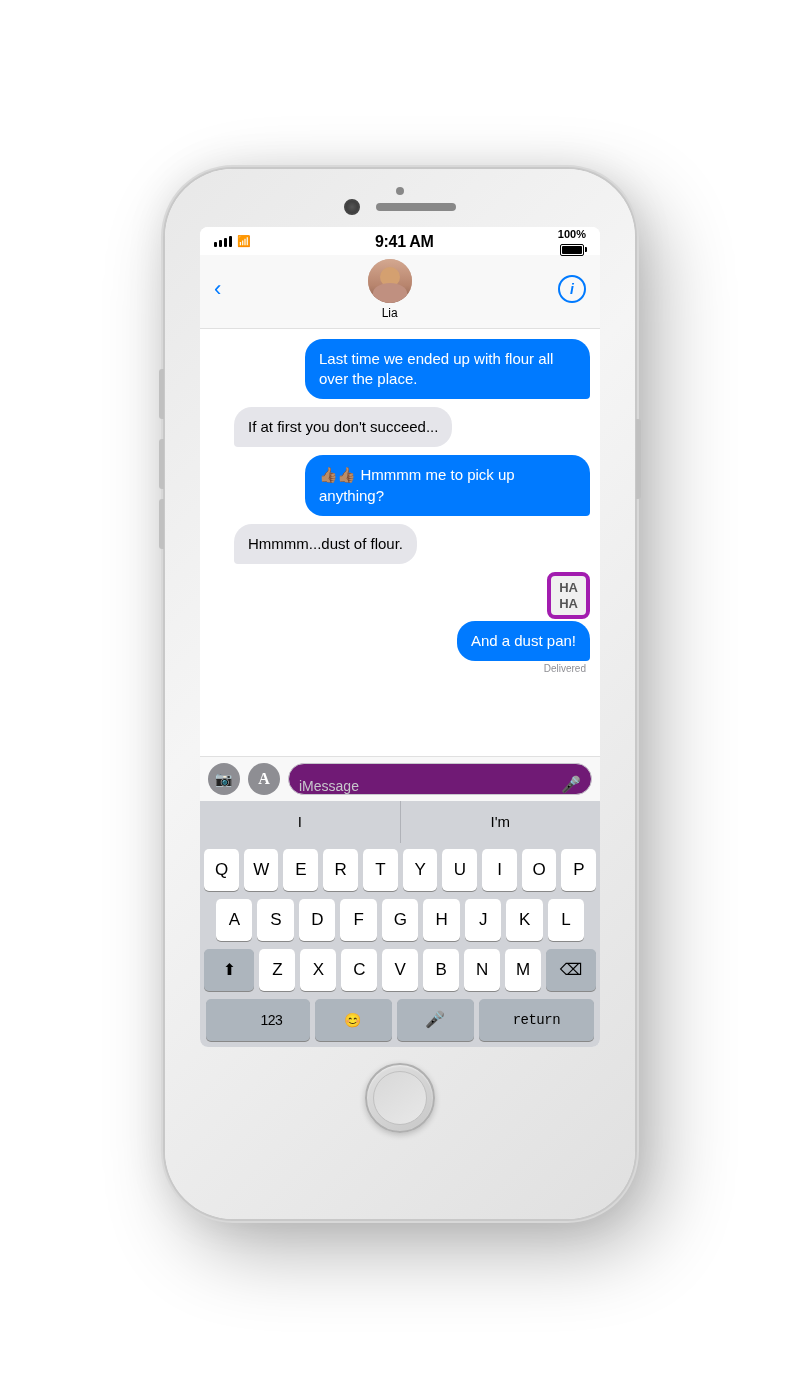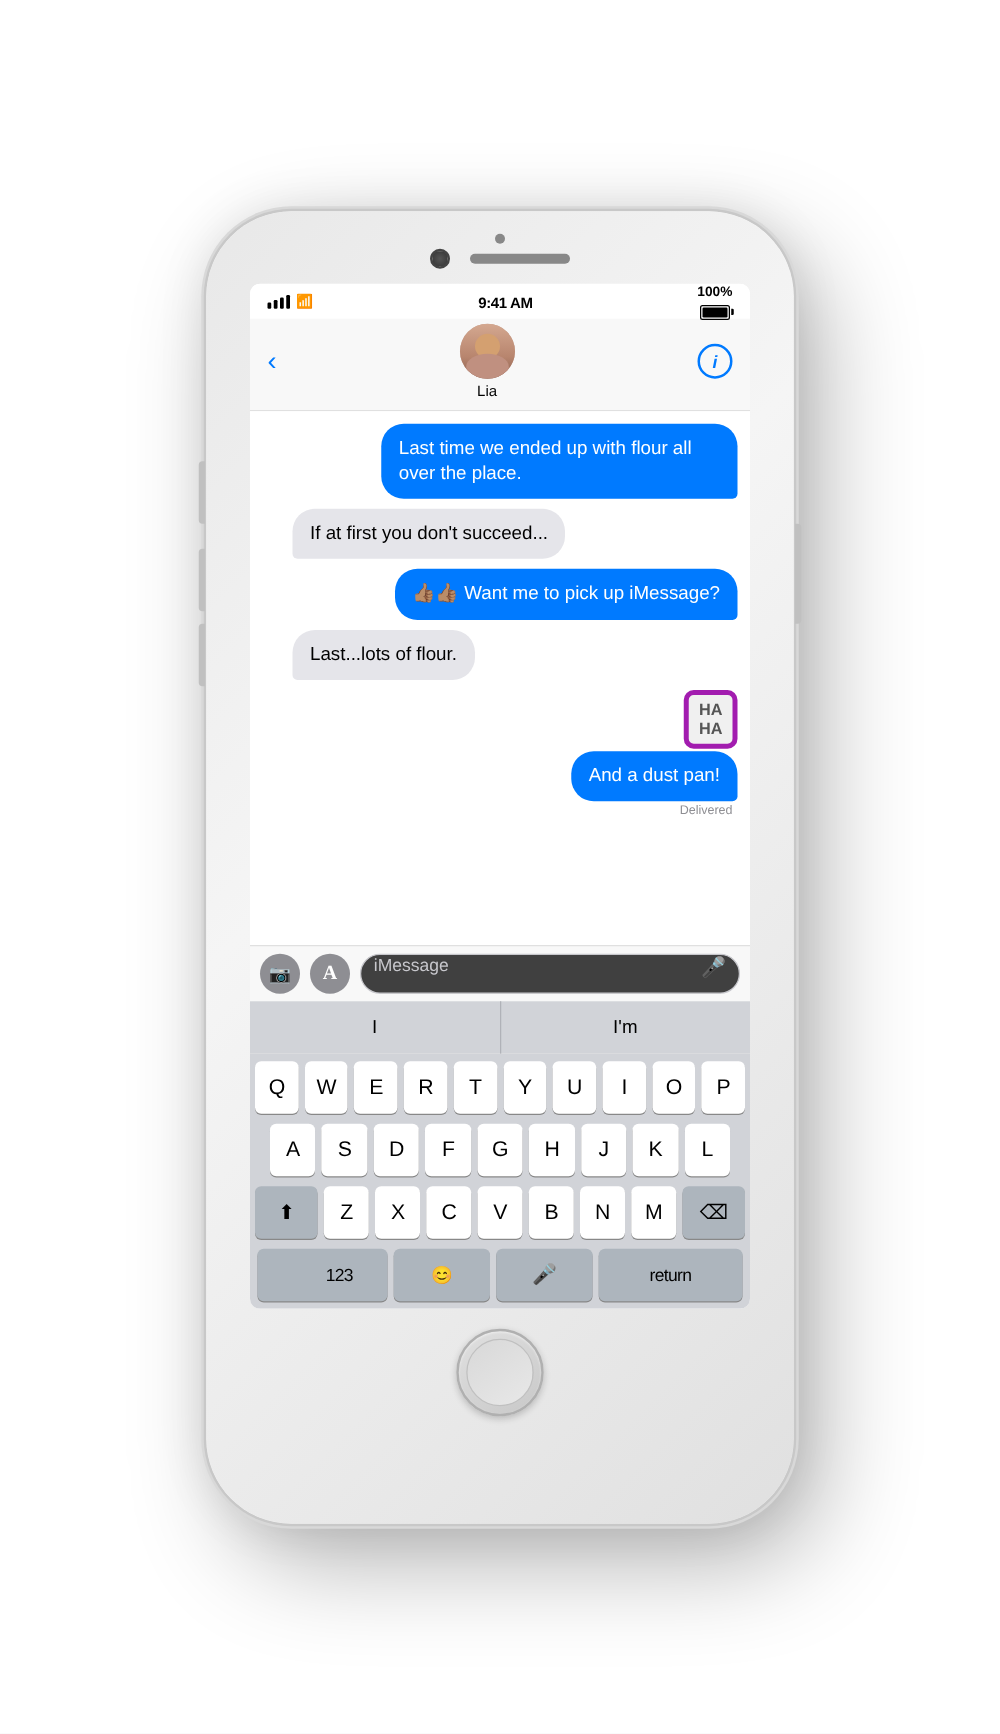--- a/index.html
+++ b/index.html
@@ -133,21 +133,21 @@
       align-items: flex-end;
       gap: 2px;
     }
 
     .signal-bar {
       background: #000;
       border-radius: 1px;
     }
 
     .status-time {
-      font-size: 12px;
+      font-size: 16px;
       font-weight: 600;
       letter-spacing: -0.3px;
     }
 
     .status-right {
       display: flex;
       align-items: center;
       gap: 4px;
       font-size: 11px;
       font-weight: 600;
@@ -347,23 +347,23 @@
       font-size: 15px;
       flex-shrink: 0;
     }
 
     .input-field {
       flex: 1;
       height: 32px;
       border: 1px solid #c7c7cc;
       border-radius: 16px;
       display: flex;
-      align-items: flex-start;
+      align-items: flex-end;
       padding: 0 10px;
-      background: #404040;
+      background: #701a75;
       justify-content: space-between;
     }
 
     .input-placeholder {
       color: #c7c7cc;
       font-size: 14px;
     }
 
     .mic-icon {
       color: #8e8e93;
@@ -434,20 +434,21 @@
 
     .key.space {
       flex: 4;
       font-size: 15px;
     }
 
     .key.return-key {
       flex: 2;
       font-size: 14px;
       background: #adb5bd;
+      font-family: Liberation Mono, monospace;
     }
 
     .key.delete-key {
       background: #adb5bd;
     }
 
     .key.shift-key {
       background: #adb5bd;
     }
 
@@ -545,27 +546,27 @@
         </div>
 
         <div class="message-row received">
           <div class="message-bubble received">
             <span>If at first you don't succeed...</span>
           </div>
         </div>
 
         <div class="message-row sent">
           <div class="message-bubble sent">
-            <span>👍🏽👍🏽 Want me to pick up iMessage?</span>
+            <span>👍🏽👍🏽 Hmmmm me to pick up anything?</span>
           </div>
         </div>
 
         <div class="message-row received">
           <div class="message-bubble received">
-            <span>Last...lots of flour.</span>
+            <span>Hmmmm...dust of flour.</span>
           </div>
         </div>
 
         <div class="message-row sent">
 
           <div style="align-self:flex-end; margin-bottom:2px;">
             <div style="background:#f0f0f0;border:4px solid #a21caf;border-radius:8px;padding:4px 8px;font-size:13px;font-weight:700;color:#555;text-align:center;line-height:1.2;">HA<br>HA</div>
           </div>
           <div class="message-bubble sent">
             <span>And a dust pan!</span>

